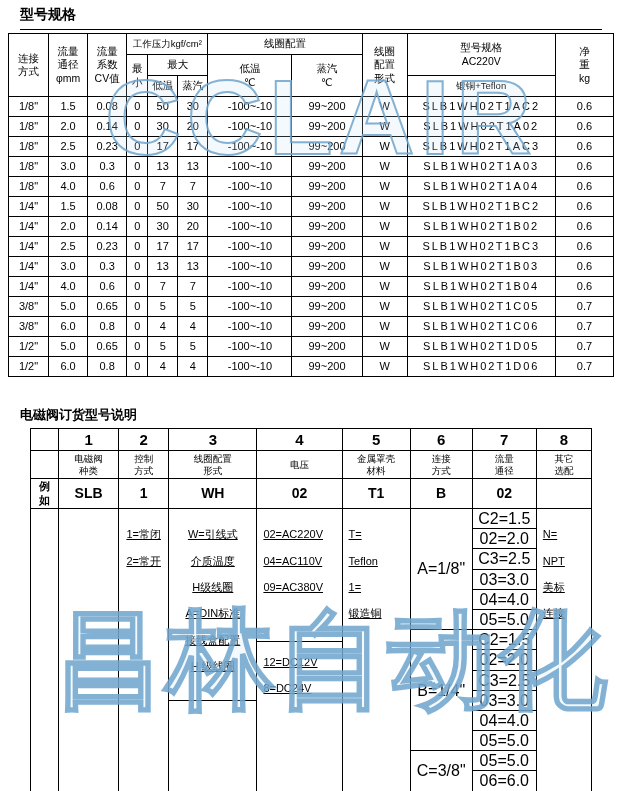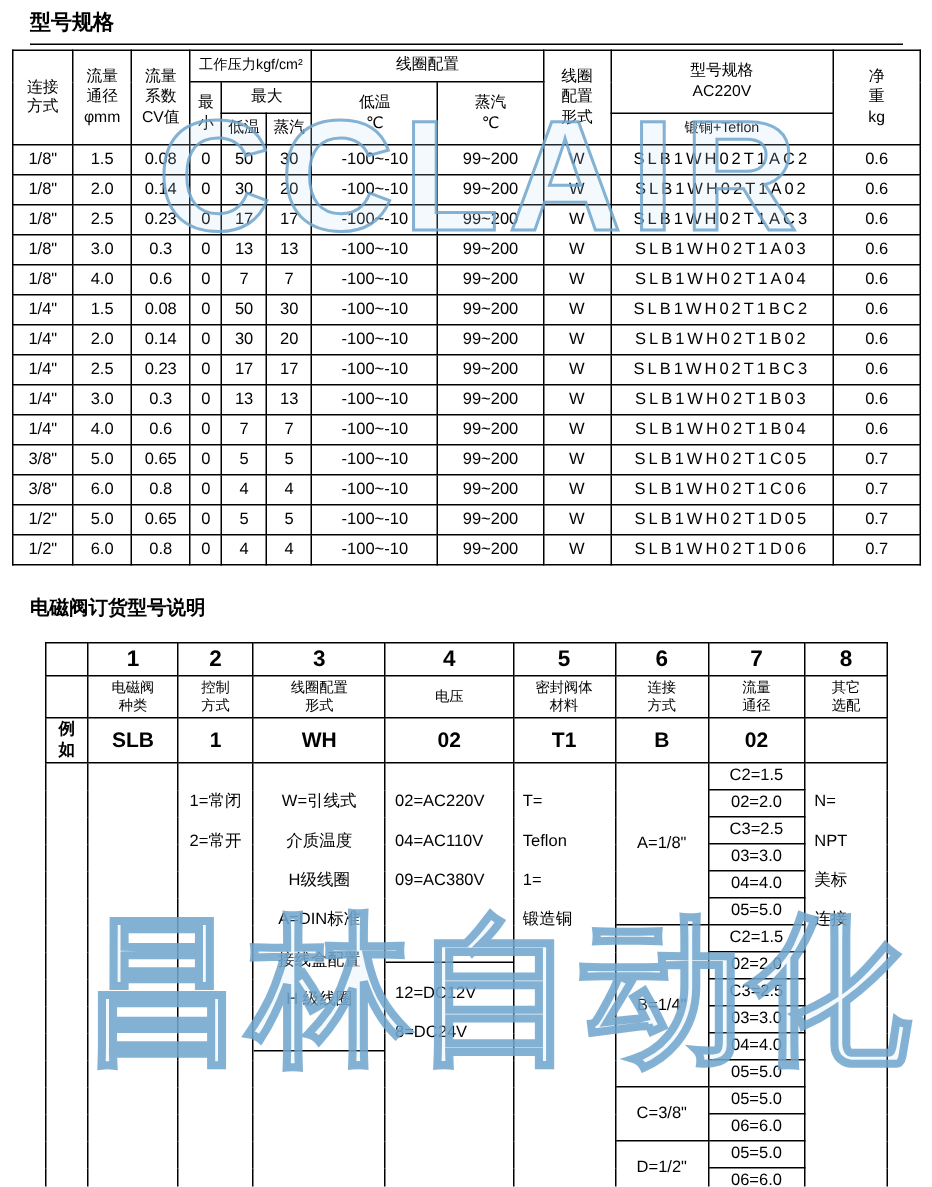--- a/index.html
+++ b/index.html
@@ -3,44 +3,44 @@
 <meta charset="utf-8">
 <style>
   * { margin:0; padding:0; box-sizing:border-box; }
   html,body { width:621px; height:791px; }
   body {
     position:relative; overflow:hidden; background:#ffffff; color:#000;
     font-family:"Liberation Sans","DejaVu Sans",sans-serif;
   }
   .title { position:absolute; font-weight:bold; z-index:2; }
   #spec-title { left:20px; top:6px; width:582px; font-size:14px; padding-bottom:5px; border-bottom:1px solid #000; }
-  #order-title { left:20px; top:396px; font-size:13px; }
+  #order-title { left:20px; top:406px; font-size:13px; }
 
   table { position:absolute; border-collapse:collapse; table-layout:fixed; background:transparent; z-index:1; }
   th,td { border:1px solid #000; text-align:center; vertical-align:middle; white-space:pre-line; overflow:hidden; }
 
   
   #spec-table { left:8px; top:33px; width:606px; }
   #spec-table th { font-weight:normal; font-size:10.5px; line-height:1.25; height:21px; }
   #spec-table th.small { font-size:9.5px;margin-top:44px; }
   #spec-table tbody td { font-size:11px; height:20px; line-height:1; }
   #spec-table tbody td:nth-child(10) { letter-spacing:2px; }
 
   
   #order-table { left:30px; top:428px; width:562px; }
   #order-table td { font-size:11px; line-height:1.2; }
   #order-table tr.r1 td { height:22px; font-size:15px; font-weight:bold; }
   #order-table tr.r2 td { height:28px; font-size:9.5px; line-height:1.25; }
   #order-table tr.r3 td { height:30px; font-size:14px; font-weight:bold; }
   #order-table tr.r3 td.ex { font-size:11px; line-height:1.2; }
   #order-table tbody tr { height:18px; }
   #order-table tbody td { vertical-align:top; }
-  #order-table tbody td.grp, #order-table tbody td.size { vertical-align:middle; font-size:11px; }
+  #order-table tbody td.grp, #order-table tbody td.size { vertical-align:middle; font-size:16px; }
   .opts { padding-top:6px; line-height:1.55; }
-  .opts .opt { font-size:11px; }
+  .opts .opt { font-size:11px;text-decoration:underline; }
   .opts.left { text-align:left; }
   .opts.left .opt { padding-left:6px; }
   .hdiv { border-top:1px solid #000; margin-top:14px; }
   .hdiv.gap { margin-top:34px; }
 
   
   .wm { position:absolute; z-index:5; font-weight:bold; pointer-events:none;
         color:rgba(190,220,240,0.18); -webkit-text-stroke:2px rgba(110,165,205,0.85);
         white-space:nowrap; }
   #wm-top { left:105px; top:58px; font-size:105px; letter-spacing:6px; }
@@ -317,21 +317,21 @@
     </tr>
     <tr class="r2">
       <td></td>
       <td>电磁阀
 种类</td>
       <td>控制
 方式</td>
       <td>线圈配置
 形式</td>
       <td>电压</td>
-      <td>密封阀体
+      <td>金属罩壳
 材料</td>
       <td>连接
 方式</td>
       <td>流量
 通径</td>
       <td>其它
 选配</td>
     </tr>
     <tr class="r3">
       <td class="ex">例

